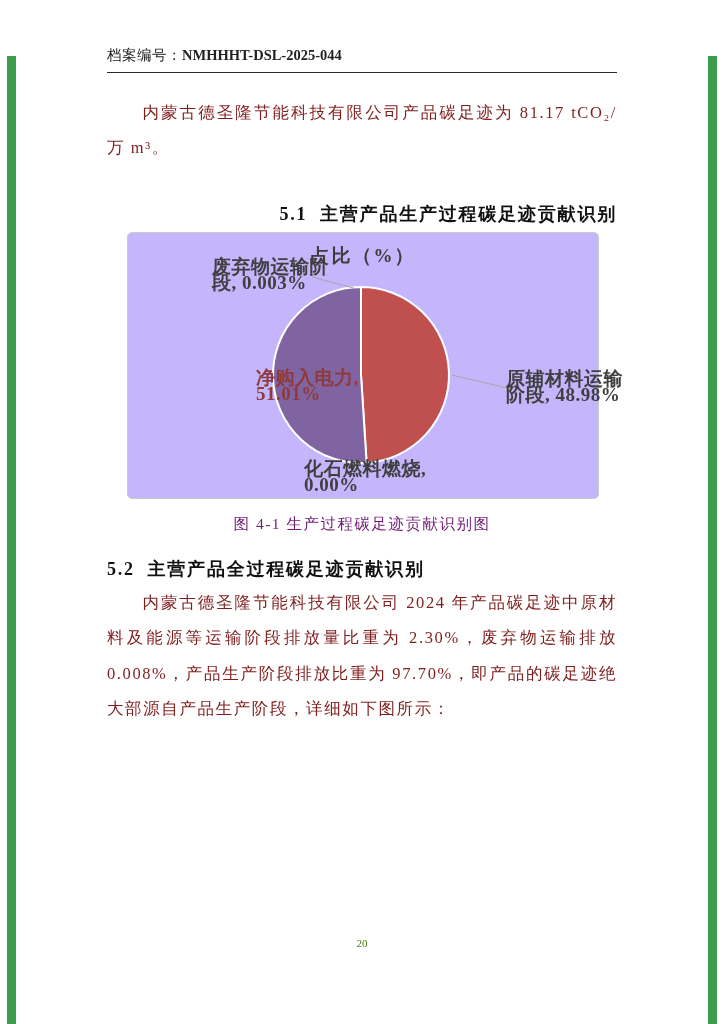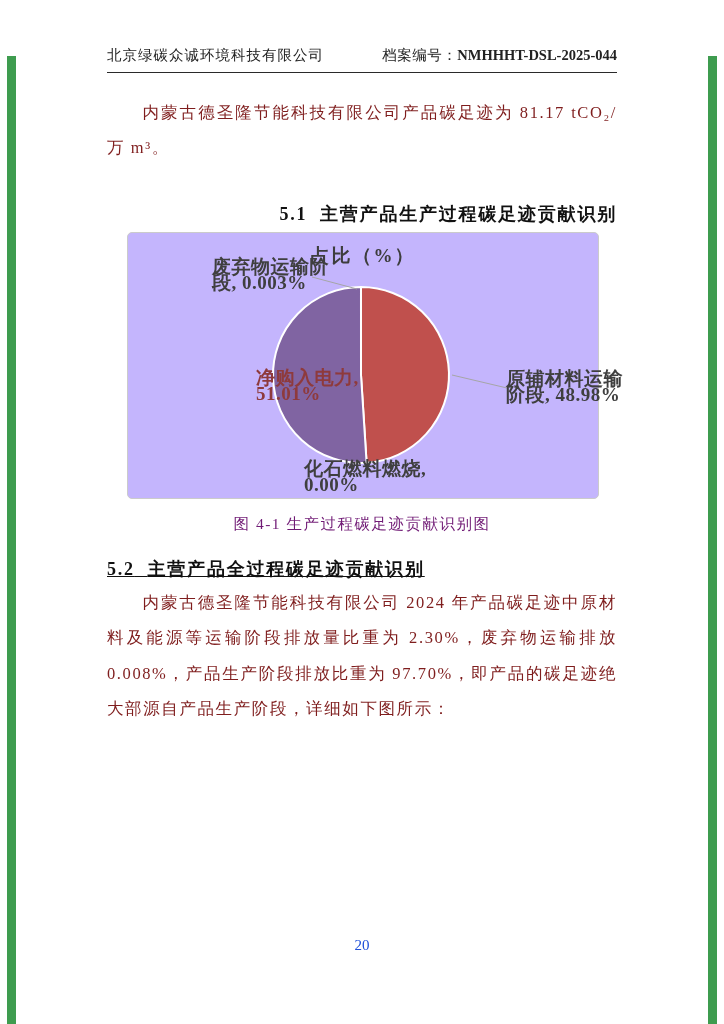--- a/index.html
+++ b/index.html
@@ -21,21 +21,21 @@
   .header .file-no b{font-weight:bold;letter-spacing:0;}
   p.body-text{
     margin:0;font-size:16.5px;line-height:35.4px;letter-spacing:1.6px;
     text-align:justify;text-align-last:left;text-indent:2.15em;color:#7f1d1d;
   }
   #p-intro{margin-top:22px;}
   h2.sec{
     margin:0;font-size:18px;font-weight:bold;letter-spacing:1.8px;color:#111;
   }
   #h-51{margin-top:36px;text-align:right;}
-  #h-52{margin-top:22px;text-decoration:underline;}
+  #h-52{margin-top:22px;}
   #p-51{margin-top:7px;}
   #p-52{margin-top:4px;}
   .chart-box{
     position:relative;margin:5px 0 0 20px;width:470px;height:265px;
     border:1px solid #cbcbcb;border-radius:5px;background:#c4b5fd;box-sizing:content-box;
   }
   .chart-title{
     position:absolute;top:10px;left:0;width:100%;text-align:center;
     font-size:19px;font-weight:bold;letter-spacing:2px;color:#3d3d3d;
   }
@@ -47,33 +47,32 @@
   .pie-label.inside{color:#8E3A3C;}
   .lbl-waste{left:84px;top:26px;width:120px;}
   .lbl-materials{left:378px;top:138px;width:96px;}
   .lbl-electricity{left:128px;top:137px;width:124px;}
   .lbl-fossil{left:176px;top:228px;width:120px;}
   .fig-caption{
     margin-top:15px;text-align:center;font-size:15.5px;letter-spacing:1.5px;color:#701a75;
   }
   .page-number{
     position:absolute;top:937px;left:107px;width:510px;text-align:center;
-    font-size:15px;color:#1d4ed8;
+    font-size:11px;color:#4d7c0f;
   }
 </style>
 </head>
 <body>
 
 <div class="accent-bar left"></div>
 <div class="accent-bar right"></div>
 
 <div class="content">
 
   <div class="header">
-    <span>北京绿碳众诚环境科技有限公司</span>
     <span class="file-no"><span>档案编号：</span><b>NMHHHT-DSL-2025-044</b></span>
   </div>
 
   <p class="body-text" id="p-intro">内蒙古德圣隆节能科技有限公司产品碳足迹为 81.17 tCO₂/万 m³。</p>
 
   <h2 class="sec" id="h-51"><span>5.1</span>&nbsp;&nbsp;<span>主营产品生产过程碳足迹贡献识别</span></h2>
 
 
   <figure class="chart-box" style="margin-top:6px;">
     <div class="chart-title">占比（%）</div>

